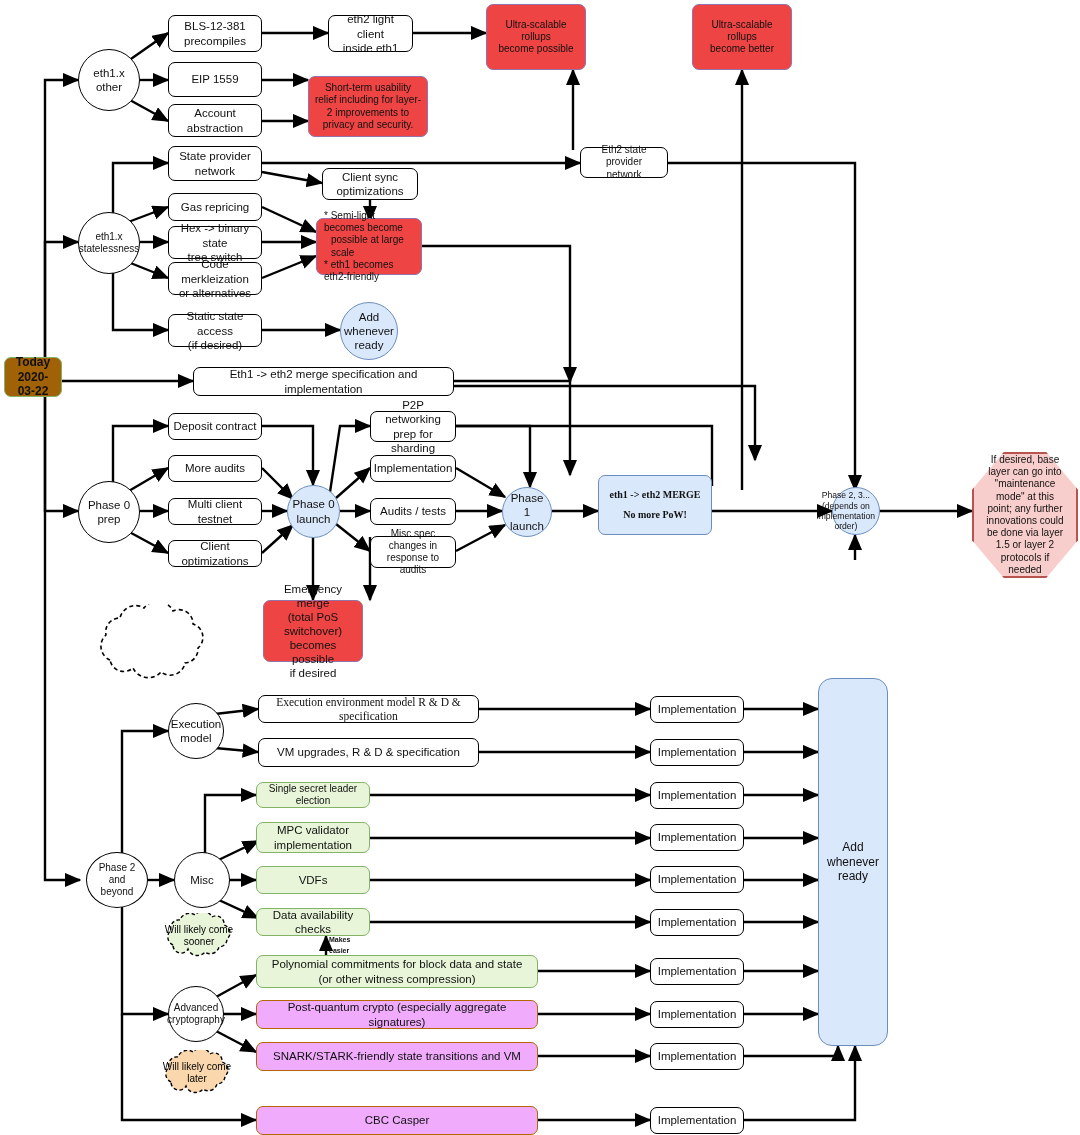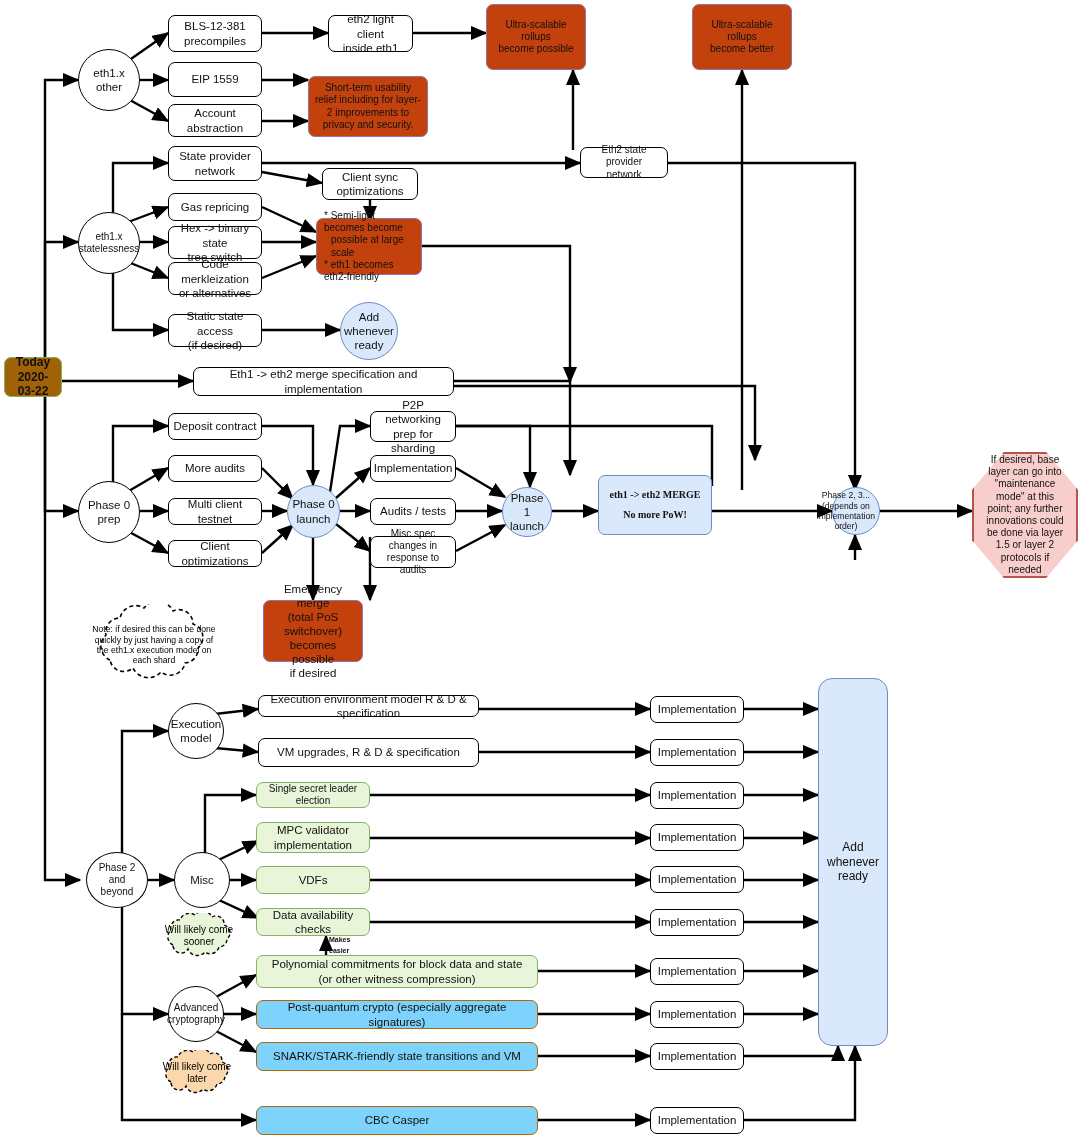--- a/index.html
+++ b/index.html
@@ -10,25 +10,25 @@
   .node span{display:block;}
   .circle{border-radius:50%;}
   .oct{border:none;background:transparent;}
   .oct .octshape{position:absolute;inset:0;background:#f8cecc;border:2px solid #b85450;
        clip-path:polygon(30% 0,70% 0,100% 30%,100% 70%,70% 100%,30% 100%,0 70%,0 30%);}
   .oct .octtext{position:relative;z-index:2;padding:16px 10px;}
   .cloud{position:absolute;display:flex;align-items:center;justify-content:center;text-align:center;box-sizing:border-box;}
   .cloud .cl{position:absolute;inset:0;}
   .cloud .cltext{position:relative;z-index:3;line-height:1.2;}
   svg.wires{position:absolute;left:0;top:0;width:1080px;height:1135px;pointer-events:none;}
-  .purple{background:#c2410c;border-color:#9673a6;}
+  .purple{background:#ef4444;border-color:#9673a6;}
   .bluefill{background:#dae8fc;border-color:#6c8ebf;}
   .green{background:#a16207;border-color:#82b366;}
   .greenlt{background:#e8f5d8;border-color:#82b366;}
-  .orange{background:#7dd3fc;border-color:#b46504;}
+  .orange{background:#f0abfc;border-color:#b46504;}
   .bold{font-weight:bold;}
   .f12{font-size:12px;} .f11{font-size:11.5px;} .f10{font-size:10px;} .f9{font-size:8.6px;}
   .f13{font-size:10px;font-family:Liberation Serif, serif;}
 </style>
 </head>
 <body>
 
 <div id="canvas">
 
   <svg class="wires" viewBox="0 0 1080 1135">
@@ -356,37 +356,30 @@
       <span>(total PoS switchover)</span>
       <span>becomes possible</span>
       <span>if desired</span>
     </div>
   </div>
 
   <div class="cloud f9" style="left:88px;top:604px;width:132px;height:82px;">
     <svg class="cl" viewBox="0 0 132 82">
       <path d="M22,56 a15,15 0 0 1 -4,-25 a14,14 0 0 1 14,-17 a16,16 0 0 1 24,-10 a17,17 0 0 1 29,3 a14,14 0 0 1 20,13 a14,14 0 0 1 5,24 a14,14 0 0 1 -13,15 a15,15 0 0 1 -24,9 a17,17 0 0 1 -28,-4 a14,14 0 0 1 -23,-8 z" fill="#ffffff" stroke="#000" stroke-width="1.6" stroke-dasharray="4 3"></path>
     </svg>
-    <div class="cltext">
-      <span>Note:</span>
-      <span>if desired this can be done</span>
-      <span>quickly by just having a copy</span>
-      <span>of the eth1.x execution model</span>
-      <span>on each shard</span>
-    </div>
   </div>
 
   <div class="node circle f11" style="left:168px;top:703px;width:56px;height:56px;">
     <div>
       <span>Execution</span>
       <span>model</span>
     </div>
   </div>
 
-  <div class="node f11" style="left:258px;top:695px;width:221px;height:22px;">
+  <div class="node f11" style="left:258px;top:695px;width:221px;height:28px;font-family:Liberation Serif, serif;">
     <span>Execution environment model R &amp; D &amp; specification</span>
   </div>
   <div class="node f11" style="left:258px;top:738px;width:221px;height:29px;">
     <span>VM upgrades, R &amp; D &amp; specification</span>
   </div>
 
   <div class="node circle f10" style="left:86px;top:852px;width:62px;height:56px;">
     <div>
       <span>Phase 2</span>
       <span>and beyond</span>

